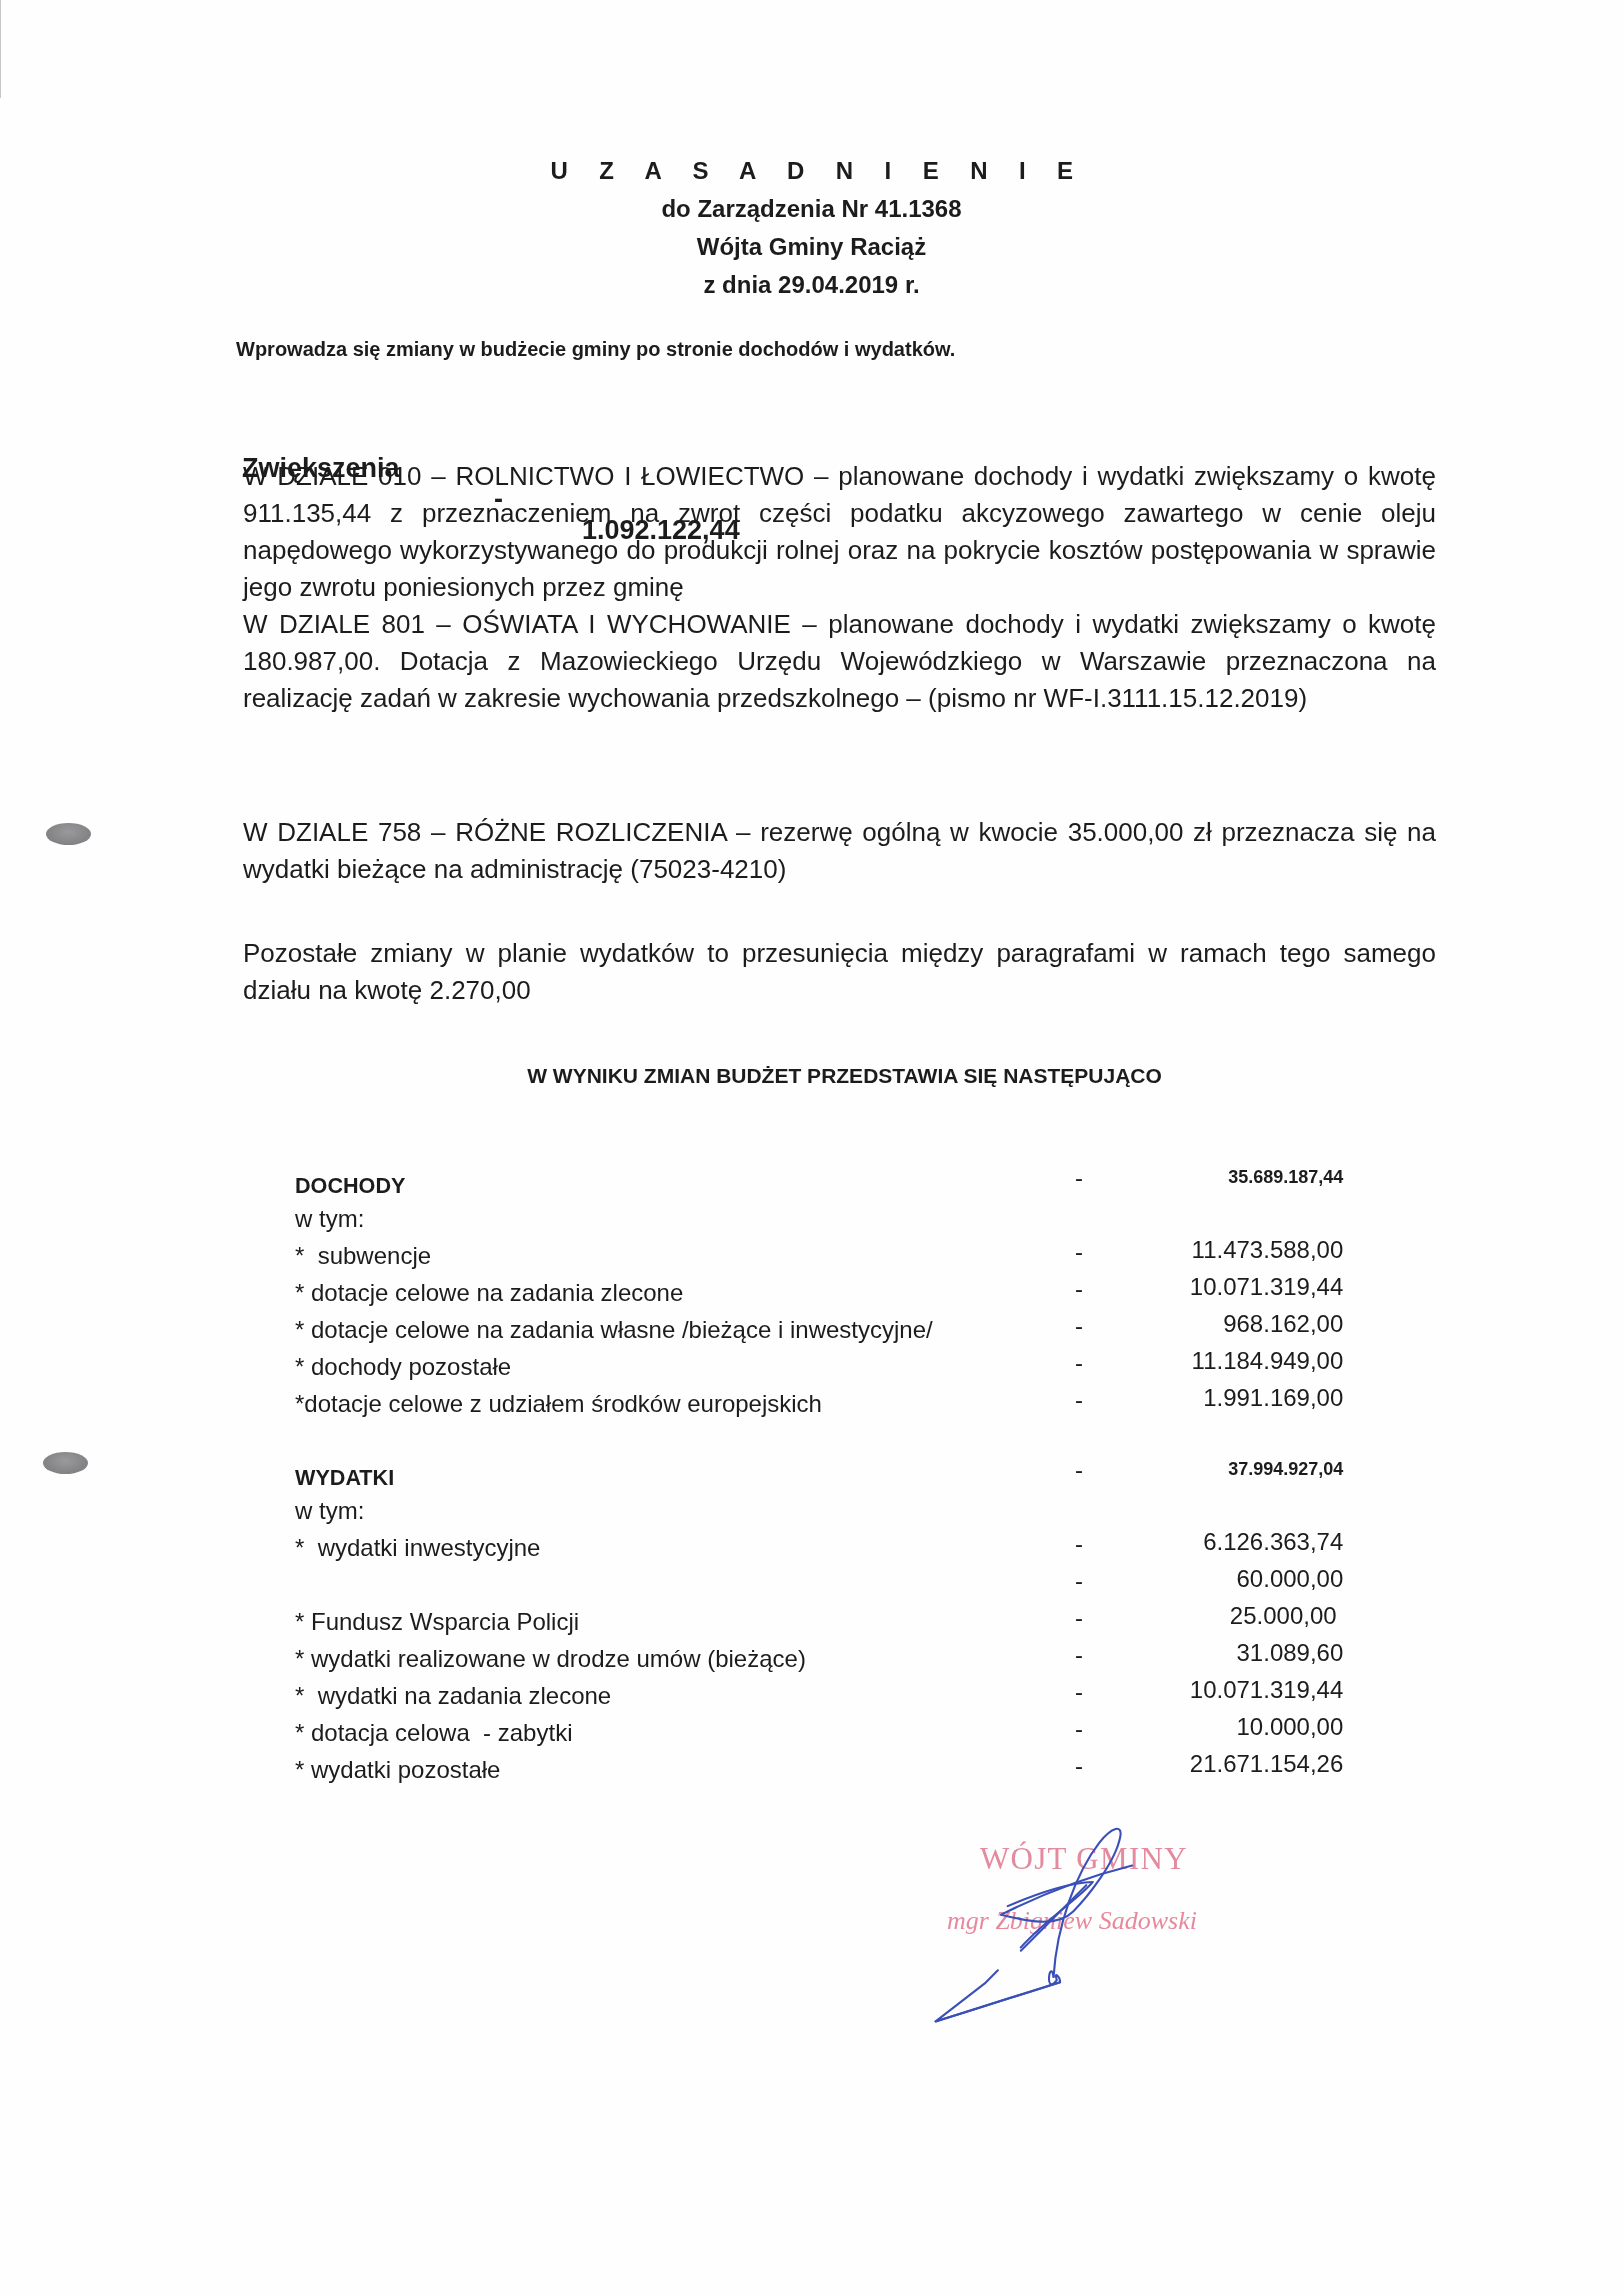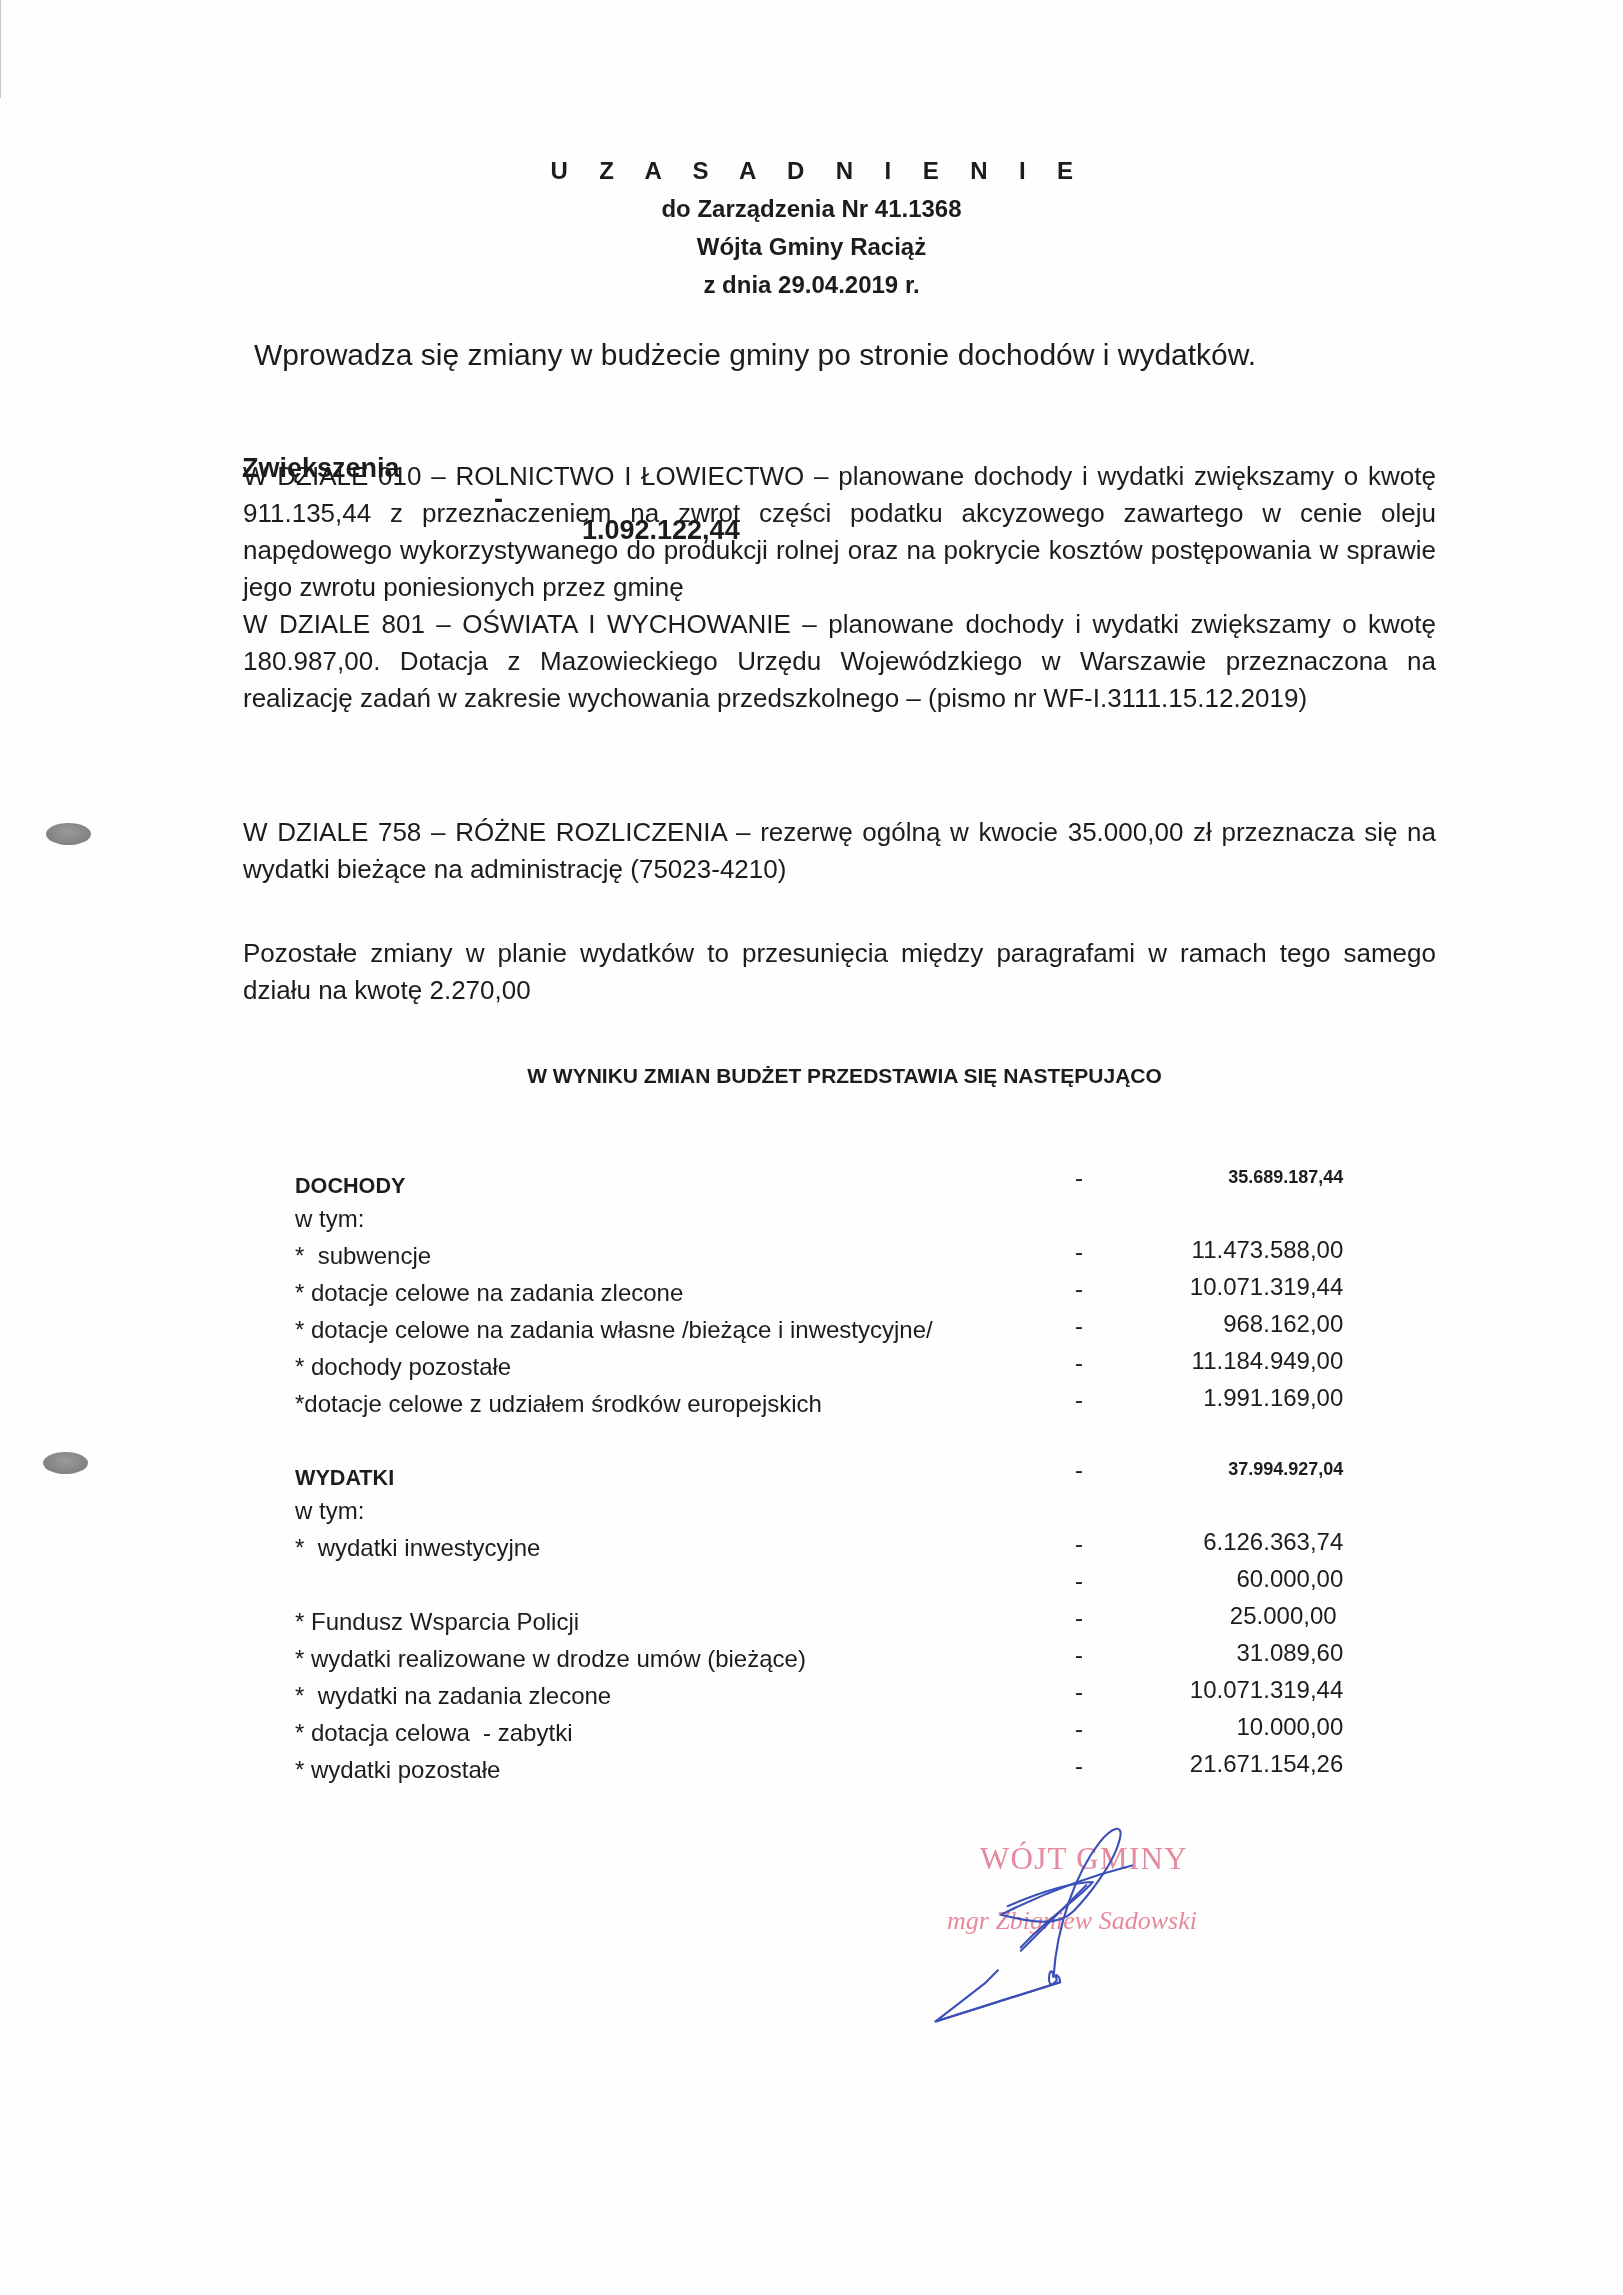--- a/index.html
+++ b/index.html
@@ -8,21 +8,21 @@
     font-family: "Liberation Sans", "DejaVu Sans", sans-serif; color: #1c1c1c;
   }
   .edge-line { position: absolute; left: 0; top: 0; width: 1.3px; height: 98px; background: #c8c8cc; }
   .hole {
     position: absolute; width: 45px; height: 22px; border-radius: 50%;
     background: radial-gradient(ellipse at 50% 40%, #9a9a9c 0%, #858587 60%, #7a7a7c 100%);
   }
   .title-block { position: absolute; left: 0; width: 1623px; top: 152px; text-align: center; font-weight: bold; }
   .title-block div { font-size: 24px; line-height: 38px; }
   .title-main { letter-spacing: 12.4px; padding-left: 13px; }
-  .lead { position: absolute; left: 254px; top: 338px; font-size: 30px; font-weight: normal; }
+  .lead { position: absolute; left: 236px; top: 338px; font-size: 20px; font-weight: bold; }
   .inc-line { position: absolute; left: 242px; top: 422px; font-size: 27px; font-weight: bold; white-space: pre; }
   .inc-label { position: absolute; left: 0; }
   .inc-dash { position: absolute; left: 252px; }
   .inc-amount { position: absolute; left: 340px; }
   .body-par {
     position: absolute; left: 243px; width: 1193px; font-size: 26px; line-height: 37px;
     text-align: justify; text-align-last: left;
   }
   .p1 { top: 458px; }
   .p2 { top: 814px; }

